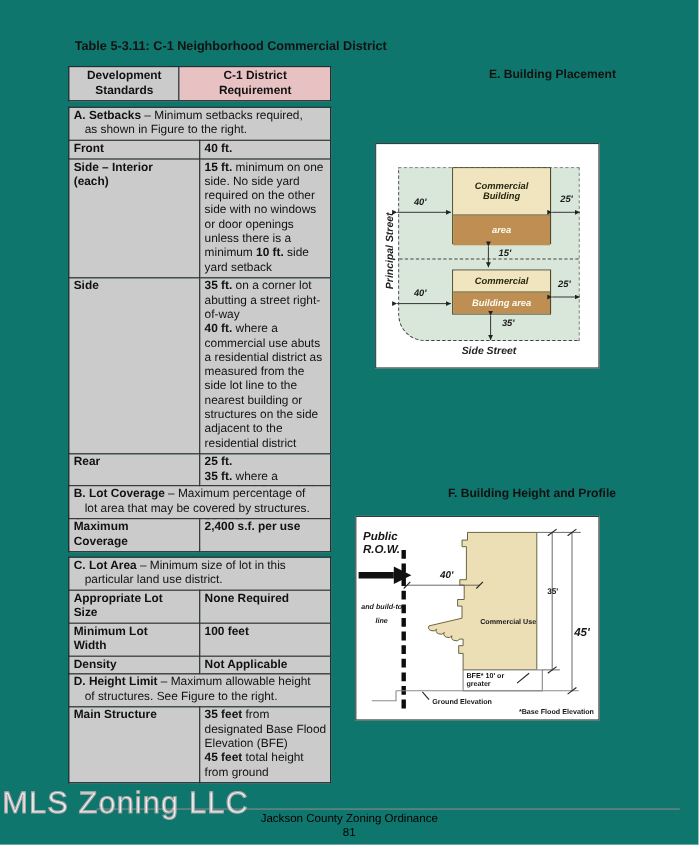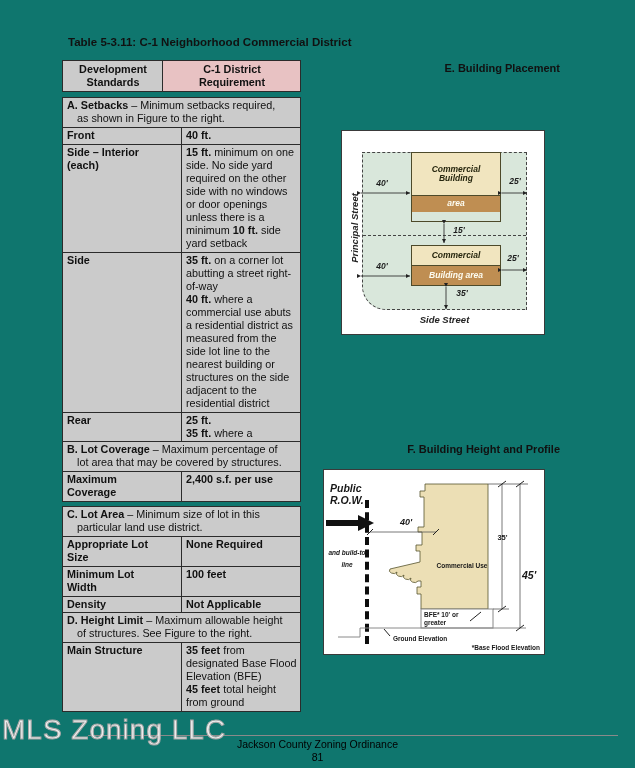--- a/index.html
+++ b/index.html
@@ -39,21 +39,21 @@
   .e-divider { position:absolute; left:21px; top:104px; width:163px; height:0; border-top:1px dashed #444; }
   .e-bldg { position:absolute; left:69px; width:90px; border:1px solid #4d4a2a; }
   .e-bldg-top { top:21px; height:70px; }
   .e-bldg-bot { top:114px; height:41px; }
   .cream { background:#f1e5bf; display:flex; align-items:center; justify-content:center;
            text-align:center; font-size:8.5px; font-weight:bold; font-style:italic;
            color:#26260e; line-height:9.5px; white-space:pre-line; border-bottom:1px solid #4d4a2a; }
   .brown { background:#bf8e52; display:flex; align-items:center; justify-content:center;
            text-align:center; font-size:8.5px; font-weight:bold; font-style:italic;
            color:#fdfdf2; line-height:9.5px; }
-  .e-bldg-top .cream { height:43px; } .e-bldg-top .brown { height:16px;text-align:right; }
+  .e-bldg-top .cream { height:43px; } .e-bldg-top .brown { height:27px;text-align:right; }
   .e-bldg-bot .cream { height:20px; } .e-bldg-bot .brown { height:19px; }
   .dim { position:absolute; font-size:8.5px; font-weight:bold; font-style:italic;
          color:#1c1c1c; text-align:center; z-index:4; }
   .street { position:absolute; font-size:9.5px; font-weight:bold; font-style:italic; color:#222; z-index:4; }
   #principal-street { left:-46px; top:90px; width:120px; height:14px; text-align:center;
                       transform:rotate(-90deg); }
   #side-street { left:20px; top:183px; width:165px; text-align:center; }
   .overlay-svg { position:absolute; left:0; top:0; z-index:3; pointer-events:none; }
 
   

